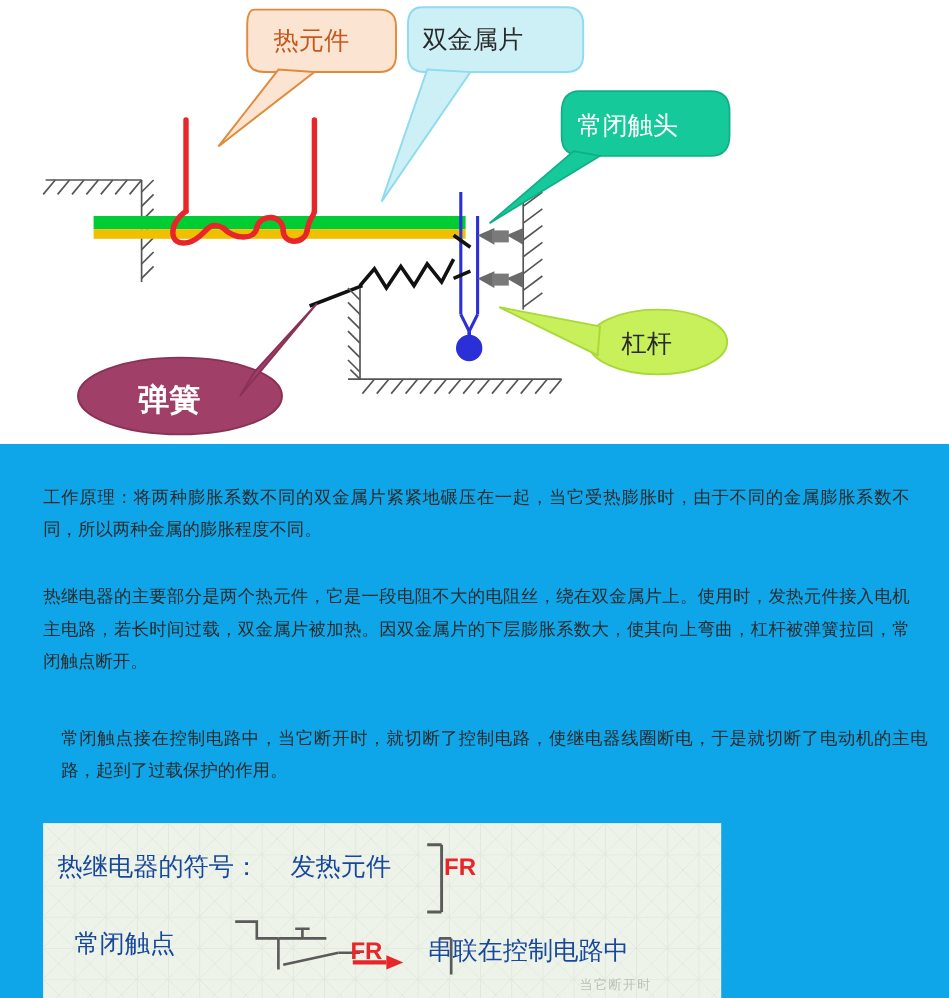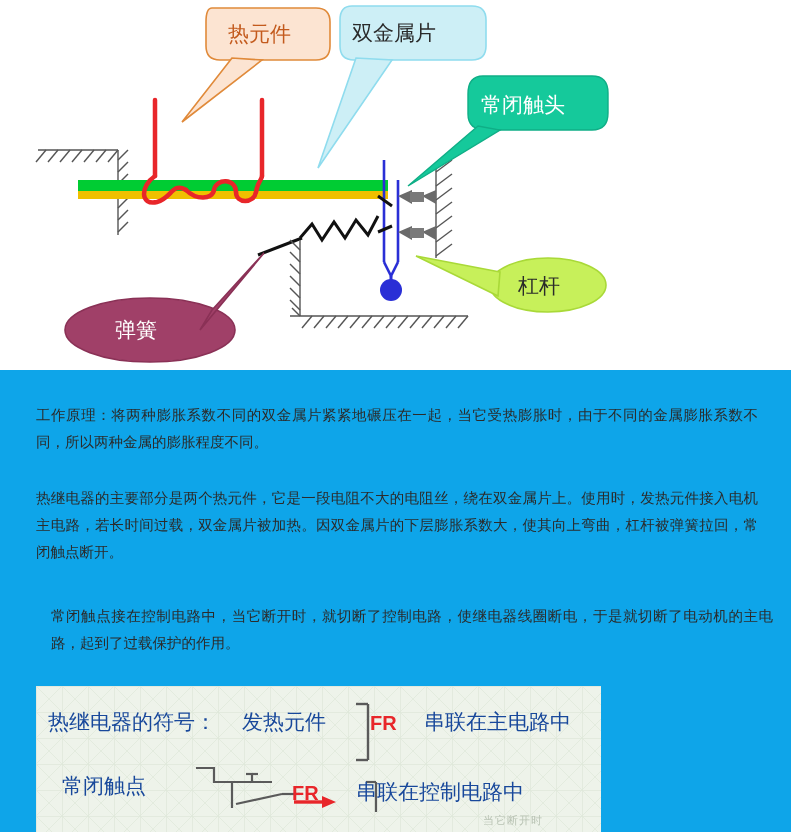--- a/index.html
+++ b/index.html
@@ -223,21 +223,21 @@
       <g>
         <ellipse cx="150" cy="330" rx="85" ry="32" fill="#a04068" stroke="#8a3156" stroke-width="1.6"></ellipse>
         <path d="M212 310 L264 253 L200 330 Z" fill="#a04068" stroke="#8a3156" stroke-width="1.6"></path>
       </g>
     </svg>
 
     <span class="callout-text" style="left:228px; top:20px; color:#c35a1d;">热元件</span>
     <span class="callout-text" style="left:352px; top:19px; color:#2a2a2a;">双金属片</span>
     <span class="callout-text" style="left:481px; top:91px; color:#ffffff;">常闭触头</span>
     <span class="callout-text" style="left:518px; top:272px; color:#2a2a2a;">杠杆</span>
-    <span class="callout-text" style="left:115px; top:316px; color:#ffffff; font-size:21px;">弹簧</span>
+    <span class="callout-text" style="left:115px; top:316px; color:#ffffff; font-size:26px;font-weight:bold;">弹簧</span>
   </div>
 
   <div class="para" style="top:402px;">工作原理：将两种膨胀系数不同的双金属片紧紧地碾压在一起，当它受热膨胀时，由于不同的金属膨胀系数不同，所以两种金属的膨胀程度不同。</div>
   <div class="para" style="top:485px;">热继电器的主要部分是两个热元件，它是一段电阻不大的电阻丝，绕在双金属片上。使用时，发热元件接入电机主电路，若长时间过载，双金属片被加热。因双金属片的下层膨胀系数大，使其向上弯曲，杠杆被弹簧拉回，常闭触点断开。</div>
   <div class="para" style="top:603px;margin-left:15px;">常闭触点接在控制电路中，当它断开时，就切断了控制电路，使继电器线圈断电，于是就切断了电动机的主电路，起到了过载保护的作用。</div>
 
   <div class="figure2">
     <svg width="565" height="146" viewBox="0 0 565 146">
       <defs>
         <pattern id="gridpat" width="26" height="26" patternUnits="userSpaceOnUse">
@@ -272,21 +272,20 @@
 
       <g stroke="#5a5a5a" stroke-width="2.2" fill="none">
         <path d="M340 96 L340 126"></path>
         <path d="M330 96 L340 96"></path>
       </g>
     </svg>
 
     <span class="f2label" style="left:12px; top:22px; font-size:21px;">热继电器的符号：</span>
     <span class="f2label" style="left:206px; top:22px; font-size:21px;">发热元件</span>
     <span class="f2fr" style="left:334px; top:26px;">FR</span>
-    <span class="f2label" style="left:388px; top:22px; font-size:21px;">串联在主电路中</span>
 
     <span class="f2label" style="left:26px; top:86px; font-size:21px;font-family:Liberation Mono, monospace;">常闭触点</span>
     <span class="f2fr" style="left:256px; top:96px;">FR</span>
     <span class="f2label" style="left:320px; top:92px; font-size:21px;">串联在控制电路中</span>
 
     <span class="watermark">当它断开时</span>
   </div>
 
 </div>
 

